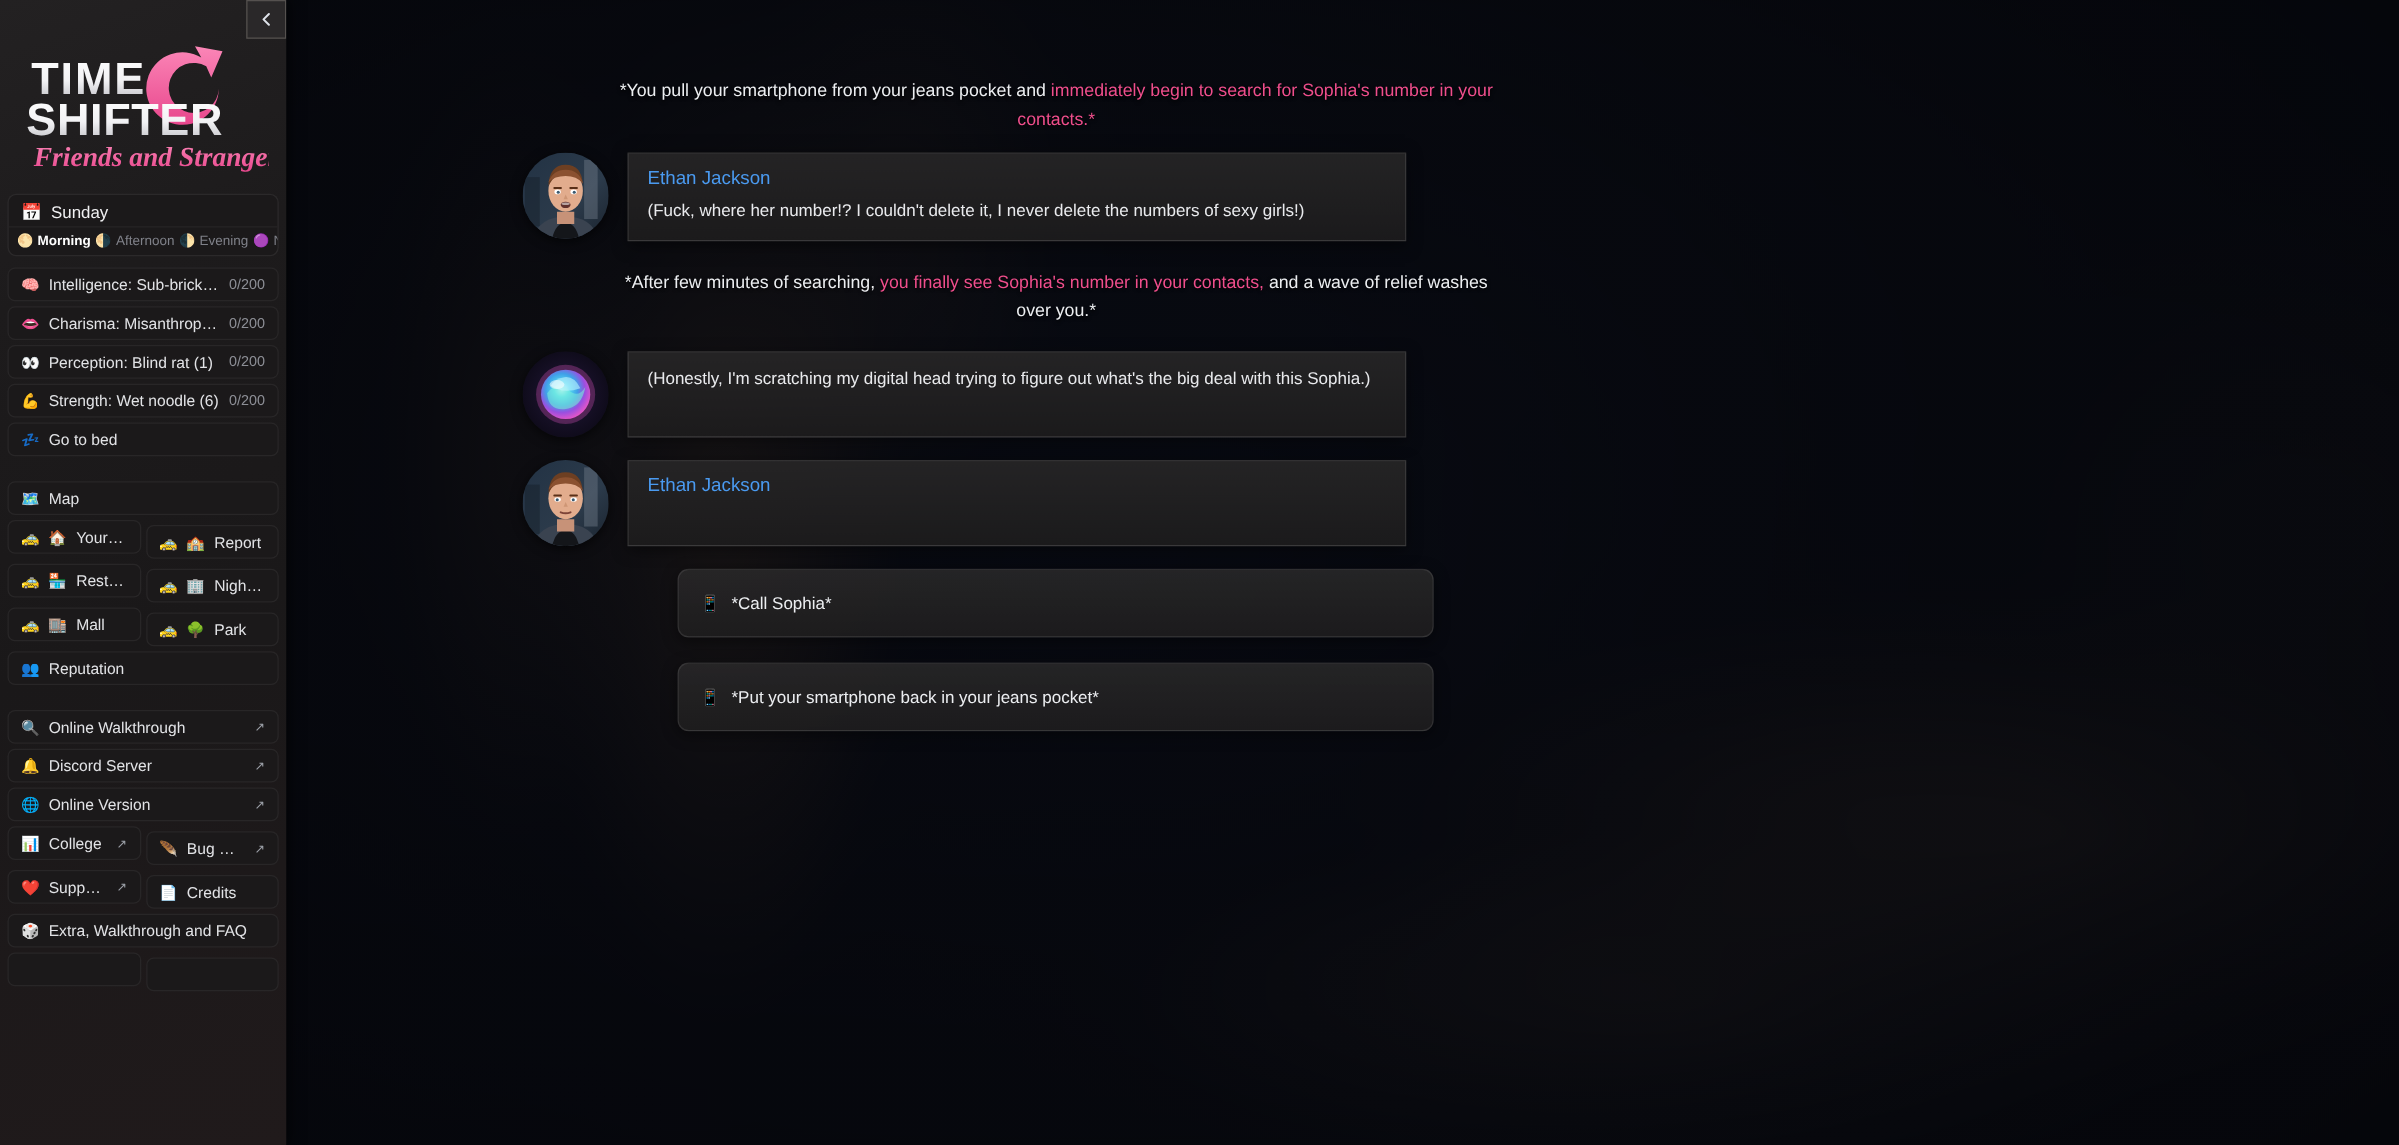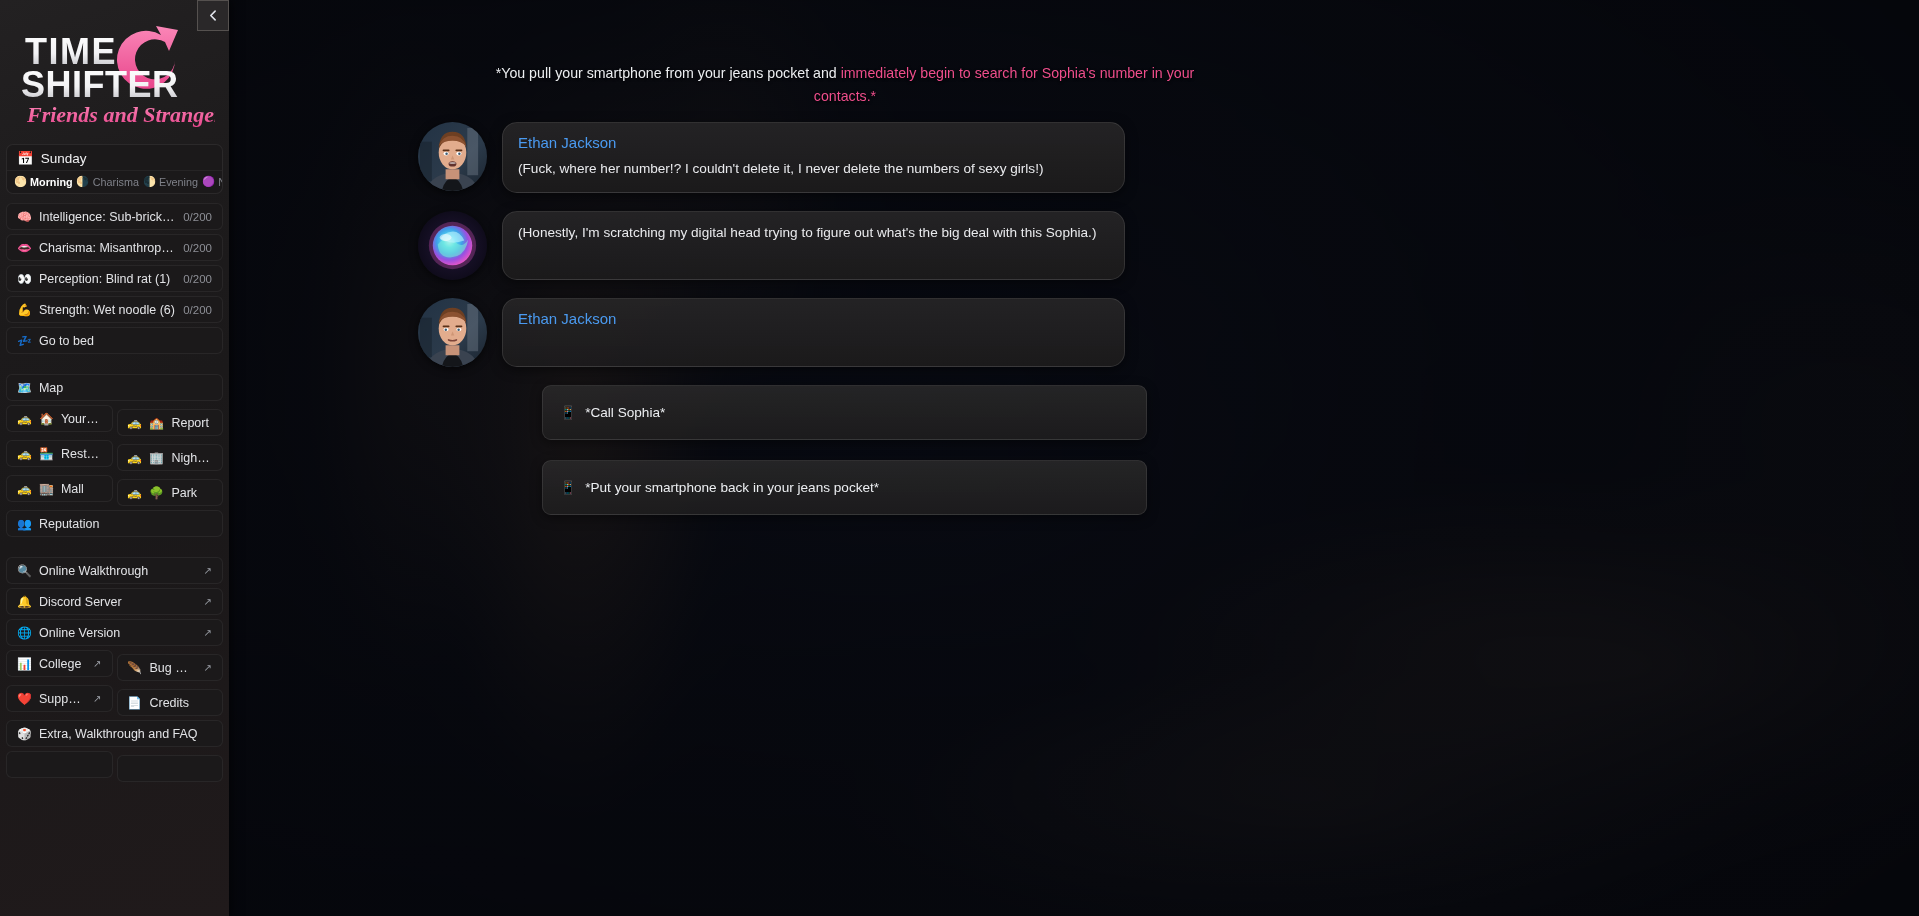--- a/index.html
+++ b/index.html
@@ -50,21 +50,21 @@
     position: absolute; right: 0; top: 0;
     width: 32px; height: 31px;
     border: 1px solid #55514f;
     background: #2a2829;
     display: flex; align-items: center; justify-content: center;
     cursor: pointer; z-index: 4;
   }
   .collapse-btn svg { width: 13px; height: 13px; }
 
   .logo-wrap {
-    padding: 22px 12px 6px 12px;
+    padding: 33px 12px 6px 12px;
     display: flex; flex-direction: column; align-items: center;
     user-select: none;
     text-decoration: underline;
   }
   .logo-svg { width: 200px; height: 108px; display: block; }
 
   .row {
     display: flex; align-items: center;
     height: 27px;
     padding: 0 10px;
@@ -153,21 +153,21 @@
     overflow: hidden;
     box-shadow: 0 2px 9px rgba(0,0,0,.65);
     position: relative;
   }
   .avatar svg { width: 100%; height: 100%; display: block; }
 
   .bubble {
     flex: 1;
     background: linear-gradient(180deg, rgba(38,37,38,.93) 0%, rgba(28,27,28,.95) 100%);
     border: 1px solid rgba(255,255,255,.10);
-    border-radius: 15px;
+    border-radius: 0;
     padding: 11px 15px 14px 15px;
     min-height: 69px;
     box-shadow: 0 3px 12px rgba(0,0,0,.5);
   }
   .speaker { font-size: 15px; margin-bottom: 8px; font-weight: 400; }
   .speaker.ethan { color: #4a9af0; }
   .speaker.alice { color: #a974e8; }
   .line { color: #e9eaed; font-size: 13.6px; line-height: 19px; }
 
   .choice {
@@ -227,21 +227,21 @@
         <span class="emoji">📅</span>
         <span>Sunday</span>
       </div>
       <div class="time-row">
         <div class="tslot active">
           <span class="emoji">🌕</span>
           <span>Morning</span>
         </div>
         <div class="tslot">
           <span class="emoji">🌗</span>
-          <span>Charisma</span>
+          <span>Afternoon</span>
         </div>
         <div class="tslot">
           <span class="emoji">🌓</span>
           <span>Evening</span>
         </div>
         <div class="tslot">
           <span class="emoji">🟣</span>
           <span>Night</span>
         </div>
       </div>
@@ -414,20 +414,23 @@
             <ellipse cx="35" cy="42.5" rx="4" ry="2.6" fill="#61312c"></ellipse>
             <ellipse cx="35" cy="41.6" rx="3.4" ry="1" fill="#ffffff" opacity=".55"></ellipse>
           </svg>
         </div>
         <div class="bubble">
           <div class="speaker ethan">Ethan Jackson</div>
           <div class="line">(Fuck, where her number!? I couldn't delete it, I never delete the numbers of sexy girls!)</div>
         </div>
       </div>
 
+      <div class="narration second">
+        <span>*After few minutes of searching, </span><span class="hl">you finally see Sophia's number in your contacts,</span><span> and a wave of relief washes over you.*</span>
+      </div>
 
       <div class="msg">
         <div class="avatar">
           <svg viewBox="0 0 70 70">
             <defs>
               <radialGradient id="abg" cx="50%" cy="50%" r="55%">
                 <stop offset="0%" stop-color="#23183a"></stop>
                   <stop offset="100%" stop-color="#0d0a18"></stop>
               </radialGradient>
               <radialGradient id="orb" cx="42%" cy="40%" r="62%">

